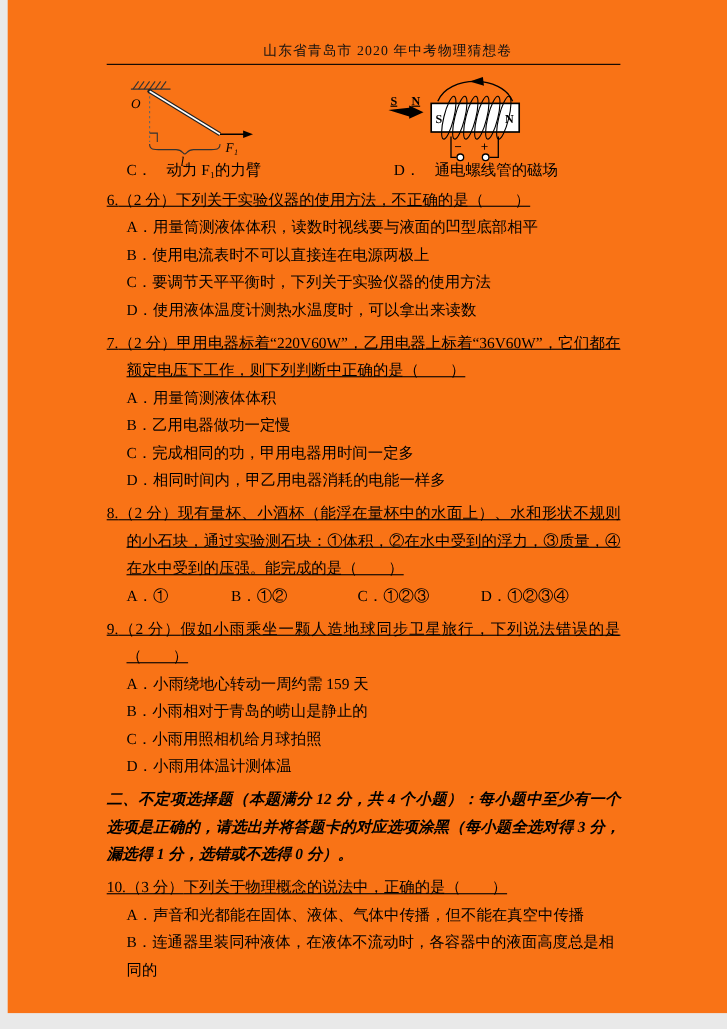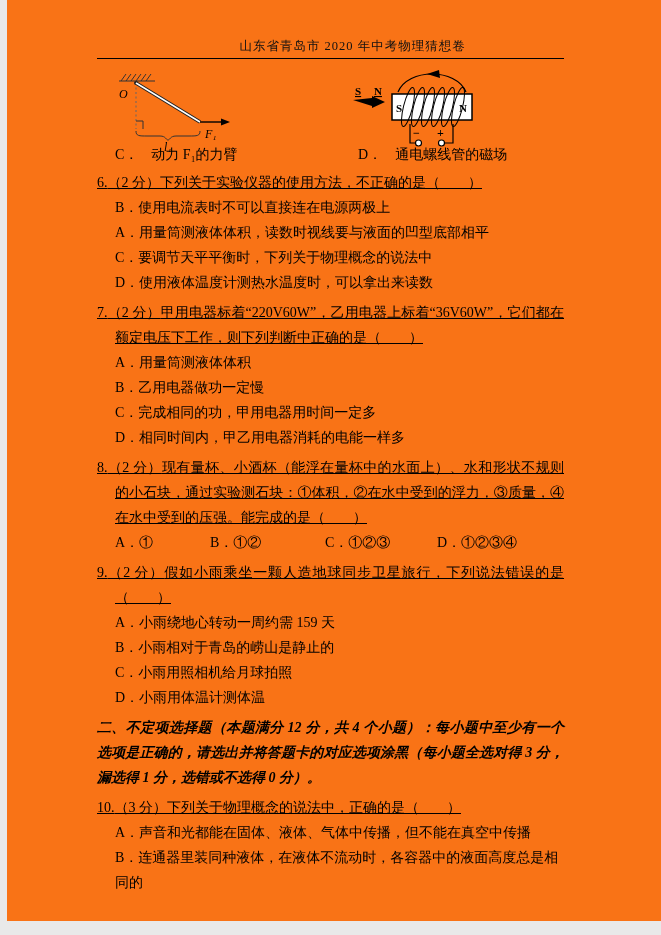--- a/index.html
+++ b/index.html
@@ -121,23 +121,23 @@
     </div>
     <div class="caption-d">
       <span class="cap-label">D．</span><span>通电螺线管的磁场</span>
     </div>
   </div>
 
   <div class="content">
 
     <div class="question">
       <p class="stem"><span>6.</span><span>（2 分）</span><span>下列关于实验仪器的使用方法，不正确的是（　　）</span></p>
+      <p class="opt">A．用量筒测液体体积，读数时视线要与液面的凹型底部相平</p>
       <p class="opt">B．使用电流表时不可以直接连在电源两极上</p>
-      <p class="opt">A．用量筒测液体体积，读数时视线要与液面的凹型底部相平</p>
-      <p class="opt">C．要调节天平平衡时，下列关于物理概念的说法中</p>
+      <p class="opt">C．要调节天平平衡时，下列关于实验仪器的使用方法</p>
       <p class="opt">D．使用液体温度计测热水温度时，可以拿出来读数</p>
     </div>
 
     <div class="question">
       <p class="stem"><span>7.</span><span>（2 分）</span><span>甲用电器标着“220V60W”，乙用电器上标着“36V60W”，它们都在额定电压下工作，则下列判断中正确的是（　　）</span></p>
       <p class="opt">A．用量筒测液体体积</p>
       <p class="opt">B．乙用电器做功一定慢</p>
       <p class="opt">C．完成相同的功，甲用电器用时间一定多</p>
       <p class="opt">D．相同时间内，甲乙用电器消耗的电能一样多</p>
     </div>

